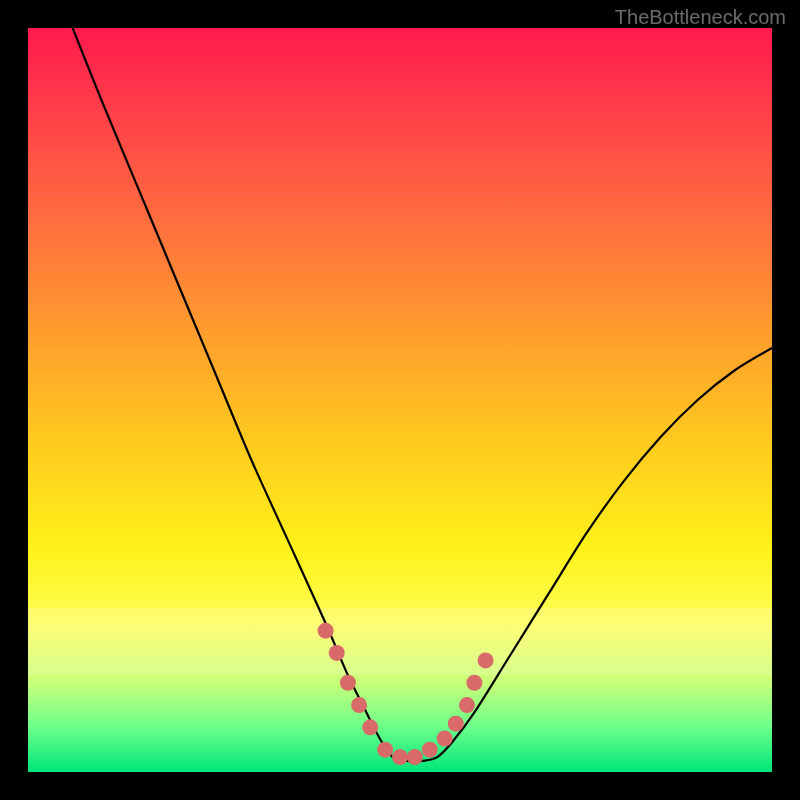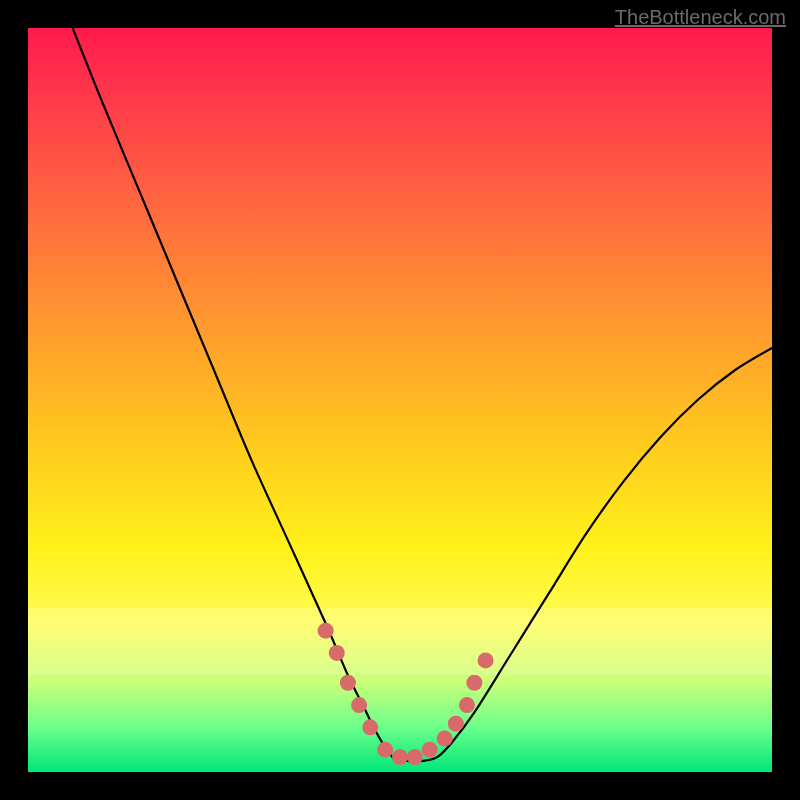--- a/index.html
+++ b/index.html
@@ -46,21 +46,20 @@
   }
   .watermark {
     position: absolute;
     top: 6px;
     right: 14px;
     color: #6b6b6b;
     font-size: 20px;
     font-weight: 500;
     letter-spacing: 0px;
     user-select: none;
-    text-decoration: underline;
   }
   svg.curve {
     position: absolute;
     top: 0; left: 0;
     width: 100%;
     height: 100%;
   }
 </style>
 </head>
 <body>

